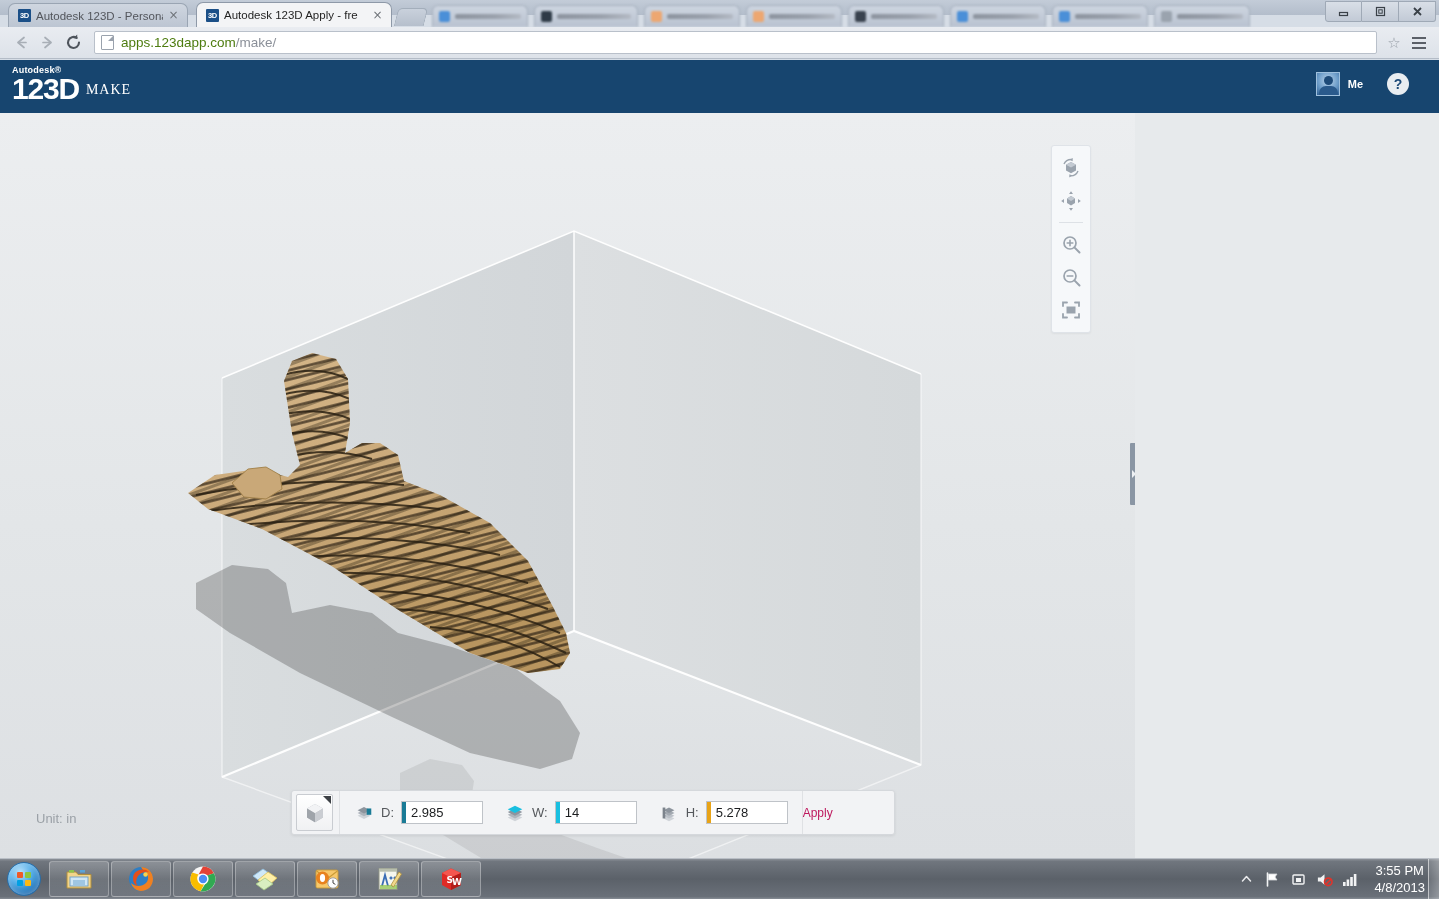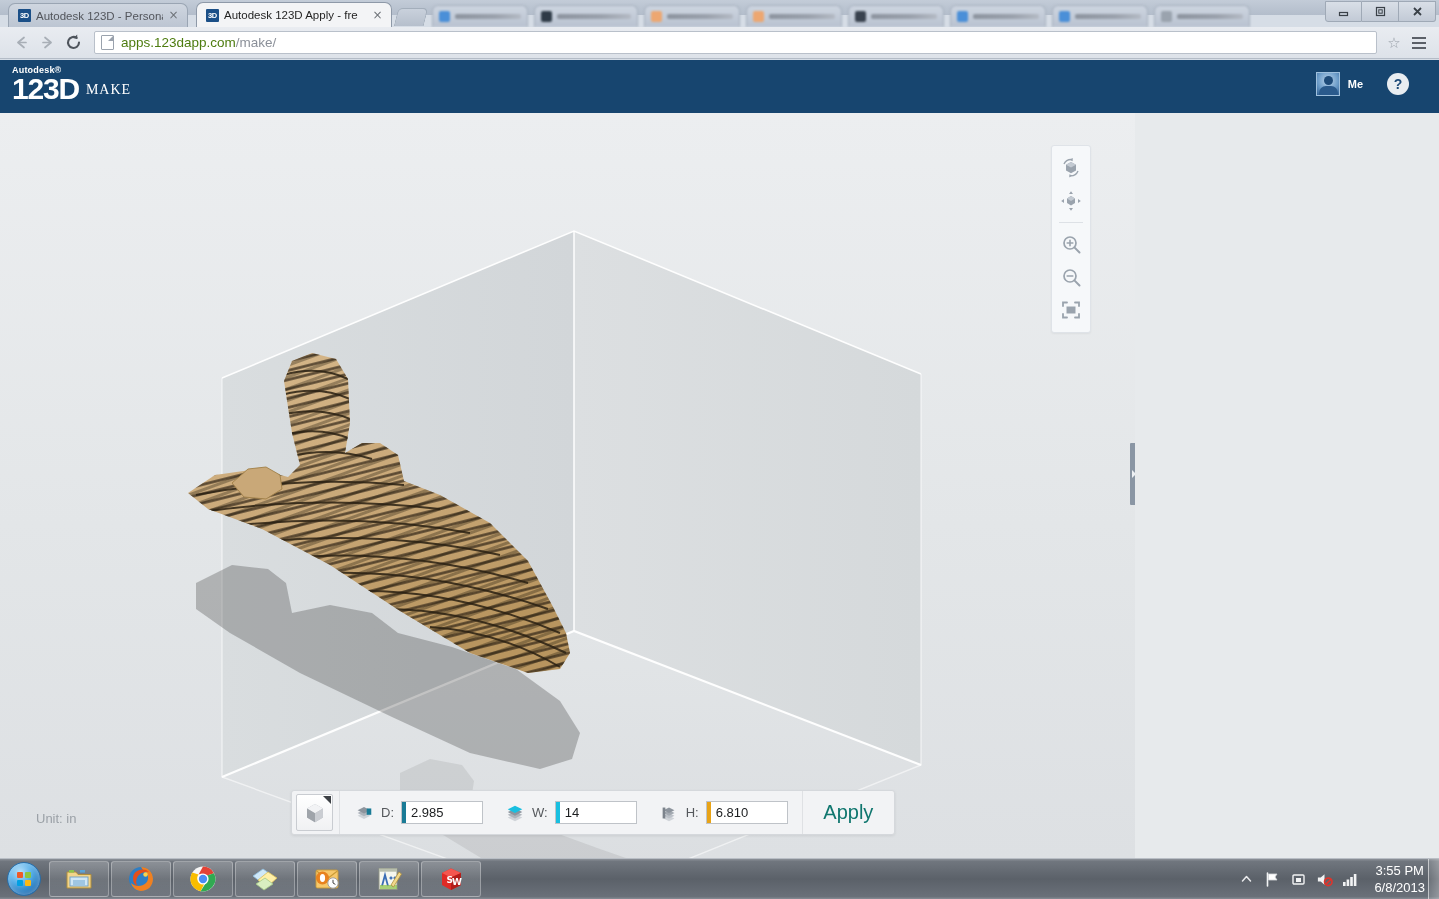--- a/index.html
+++ b/index.html
@@ -255,22 +255,22 @@
   .dim-input {
     width: 82px; height: 23px;
     background: #ffffff; border: 1px solid #bfc3c8;
     display: flex; align-items: center;
     font-size: 13px; color: #1b1d1f;
   }
   .dim-accent { width: 4px; height: 21px; flex: 0 0 4px; }
   .dim-value { padding-left: 5px; }
   #apply-divider { width: 1px; height: 43px; background: #dfe1e4; margin-left: 6px; }
   #apply-btn {
-    flex: 1 1 auto; text-align: center;
-    font-size: 20px; color: #0f766e;
+    flex: 1 1 auto; 
+    font-size: 12px; color: #be185d;
   }
 
   
   #sheet-panel {
     position: absolute; left: 1138px; top: 0;
     width: 301px; height: 745px;
     background: #dcdfe1;
     border-left: 1px solid #c9cdd0;
   }
   #sheet-title {
@@ -667,21 +667,21 @@
               <polygon points="5,17 11,14 17,17 11,20" fill="#cfd3d8"></polygon>
               <polygon points="5,14 11,11 17,14 11,17" fill="#bcc1c8"></polygon>
               <polygon points="5,11 11,8 17,11 11,14" fill="#a3a9b1"></polygon>
               <polygon points="5,8 11,5 17,8 11,11" fill="#8d949d"></polygon>
               <rect x="4" y="5" width="3" height="12" fill="#7c838c"></rect>
             </g>
           </svg>
           <span class="dim-label">H:</span>
           <span class="dim-input">
             <span class="dim-accent" style="background:#e8a317"></span>
-            <span class="dim-value">6.810</span>
+            <span class="dim-value">5.278</span>
           </span>
         </div>
 
         <div id="apply-divider"></div>
         <div id="apply-btn">Apply</div>
       </div>
     </div>
 
   </div>
 
@@ -794,20 +794,20 @@
       <div class="tray-ico">
         <svg width="17" height="15" viewBox="0 0 17 15">
           <rect x="1" y="10" width="2.6" height="4" fill="#f2f3f4"></rect>
           <rect x="4.6" y="7.5" width="2.6" height="6.5" fill="#f2f3f4"></rect>
           <rect x="8.2" y="5" width="2.6" height="9" fill="#f2f3f4"></rect>
           <rect x="11.8" y="2" width="2.6" height="12" fill="#f2f3f4"></rect>
         </svg>
       </div>
       <div id="clock">
         <div>3:55 PM</div>
-        <div>6/8/2013</div>
+        <div>4/8/2013</div>
       </div>
     </div>
 
     <div id="show-desktop"></div>
   </div>
 
 </div>
 
 </body></html>

